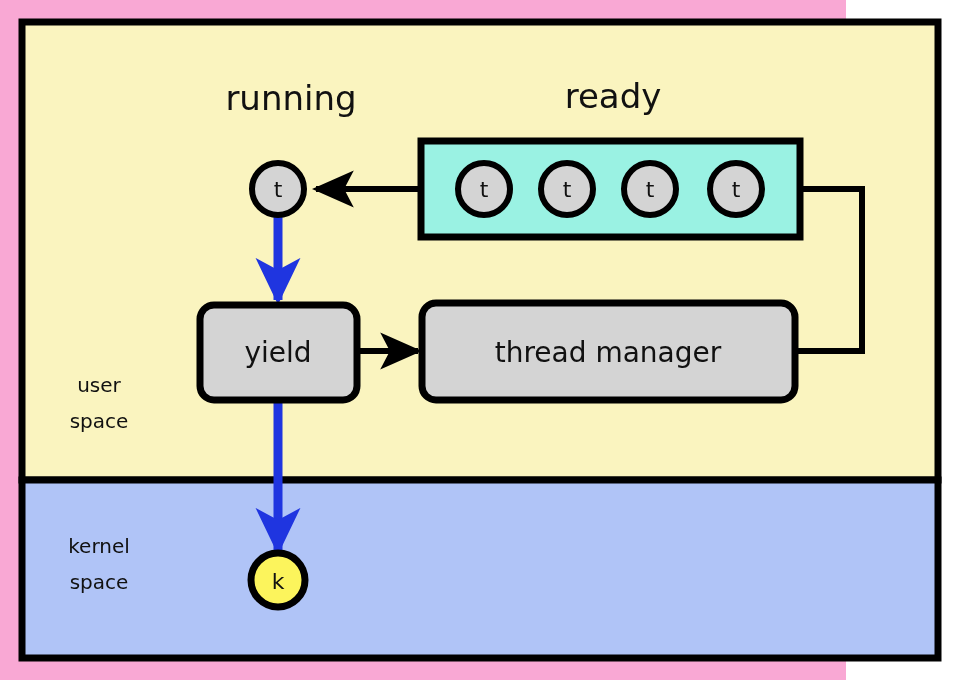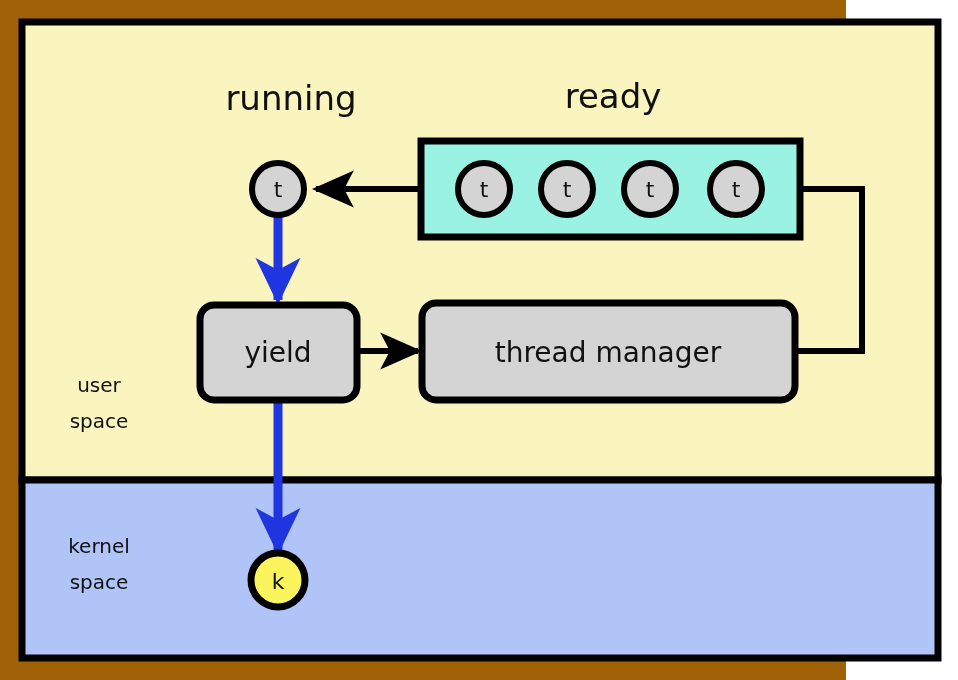--- a/index.html
+++ b/index.html
@@ -10,21 +10,21 @@
   body {
     width: 958px;
     height: 680px;
     font-family: "DejaVu Sans", "Liberation Sans", sans-serif;
     overflow: hidden;
   }
   #diagram-root {
     position: relative;
     width: 846px;
     height: 680px;
-    background: #a16207;
+    background: #f9a8d4;
   }
   #diagram-svg {
     position: absolute;
     left: 0;
     top: 0;
     width: 958px;
     height: 680px;
     display: block;
   }
   .dlabel {

